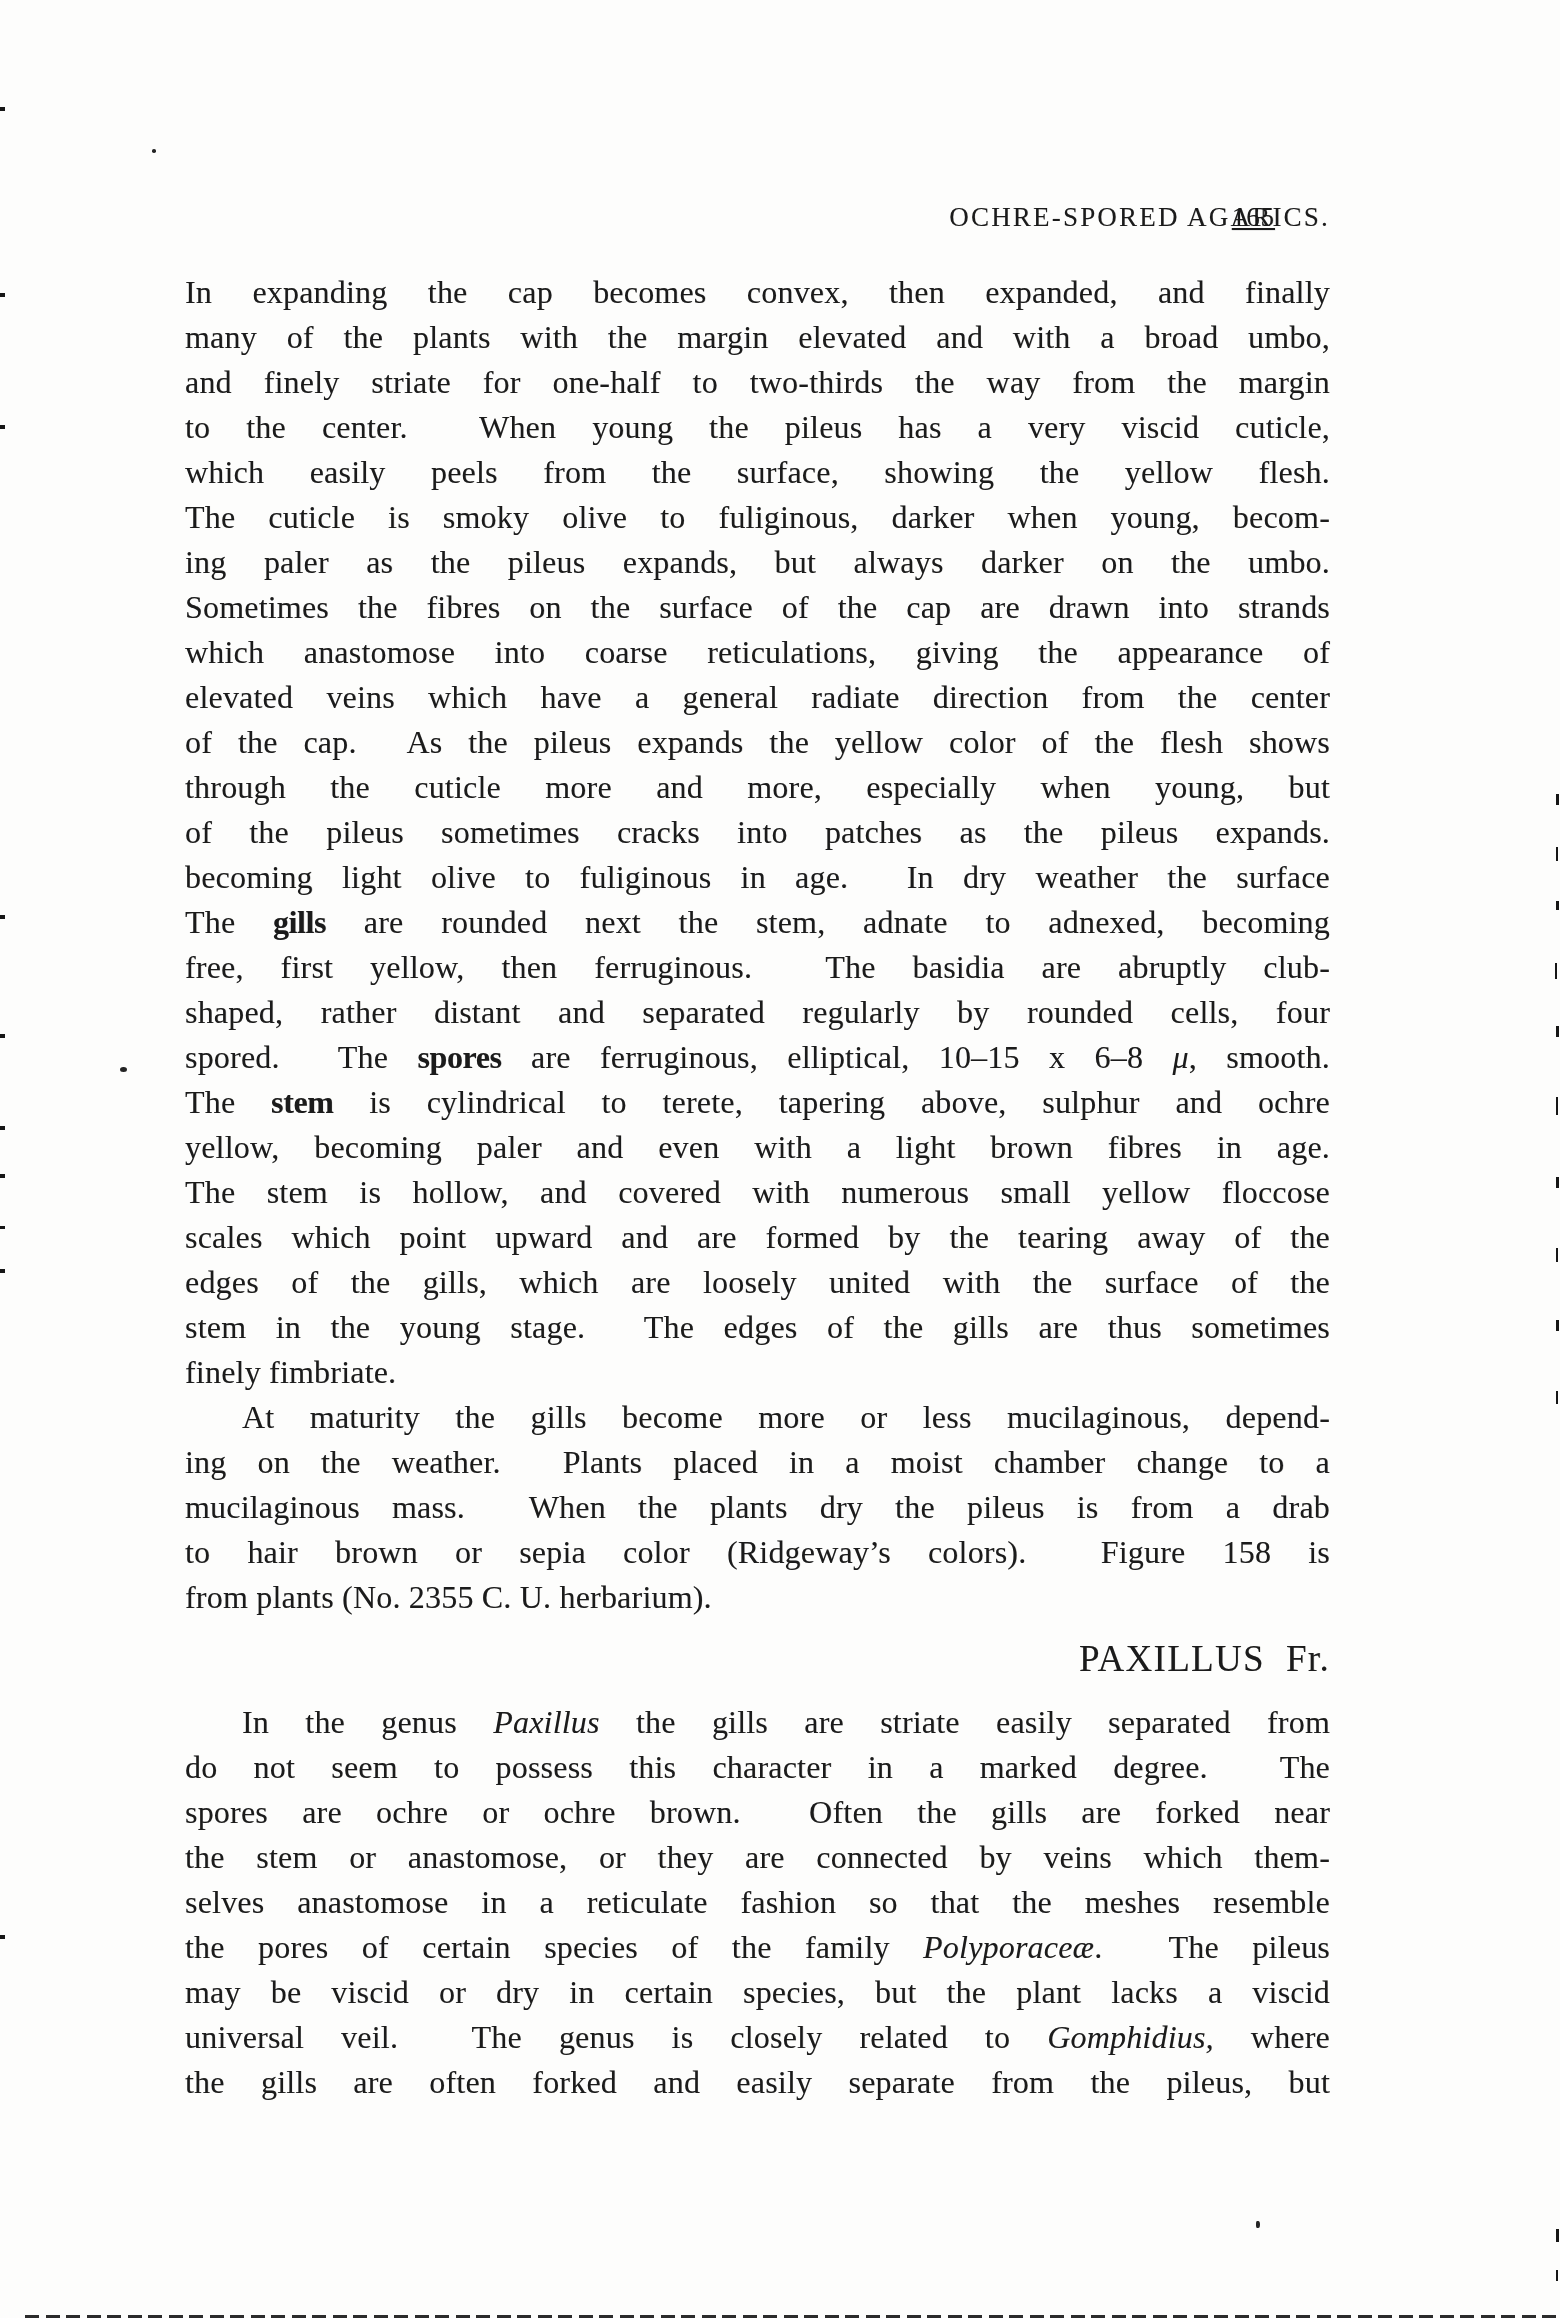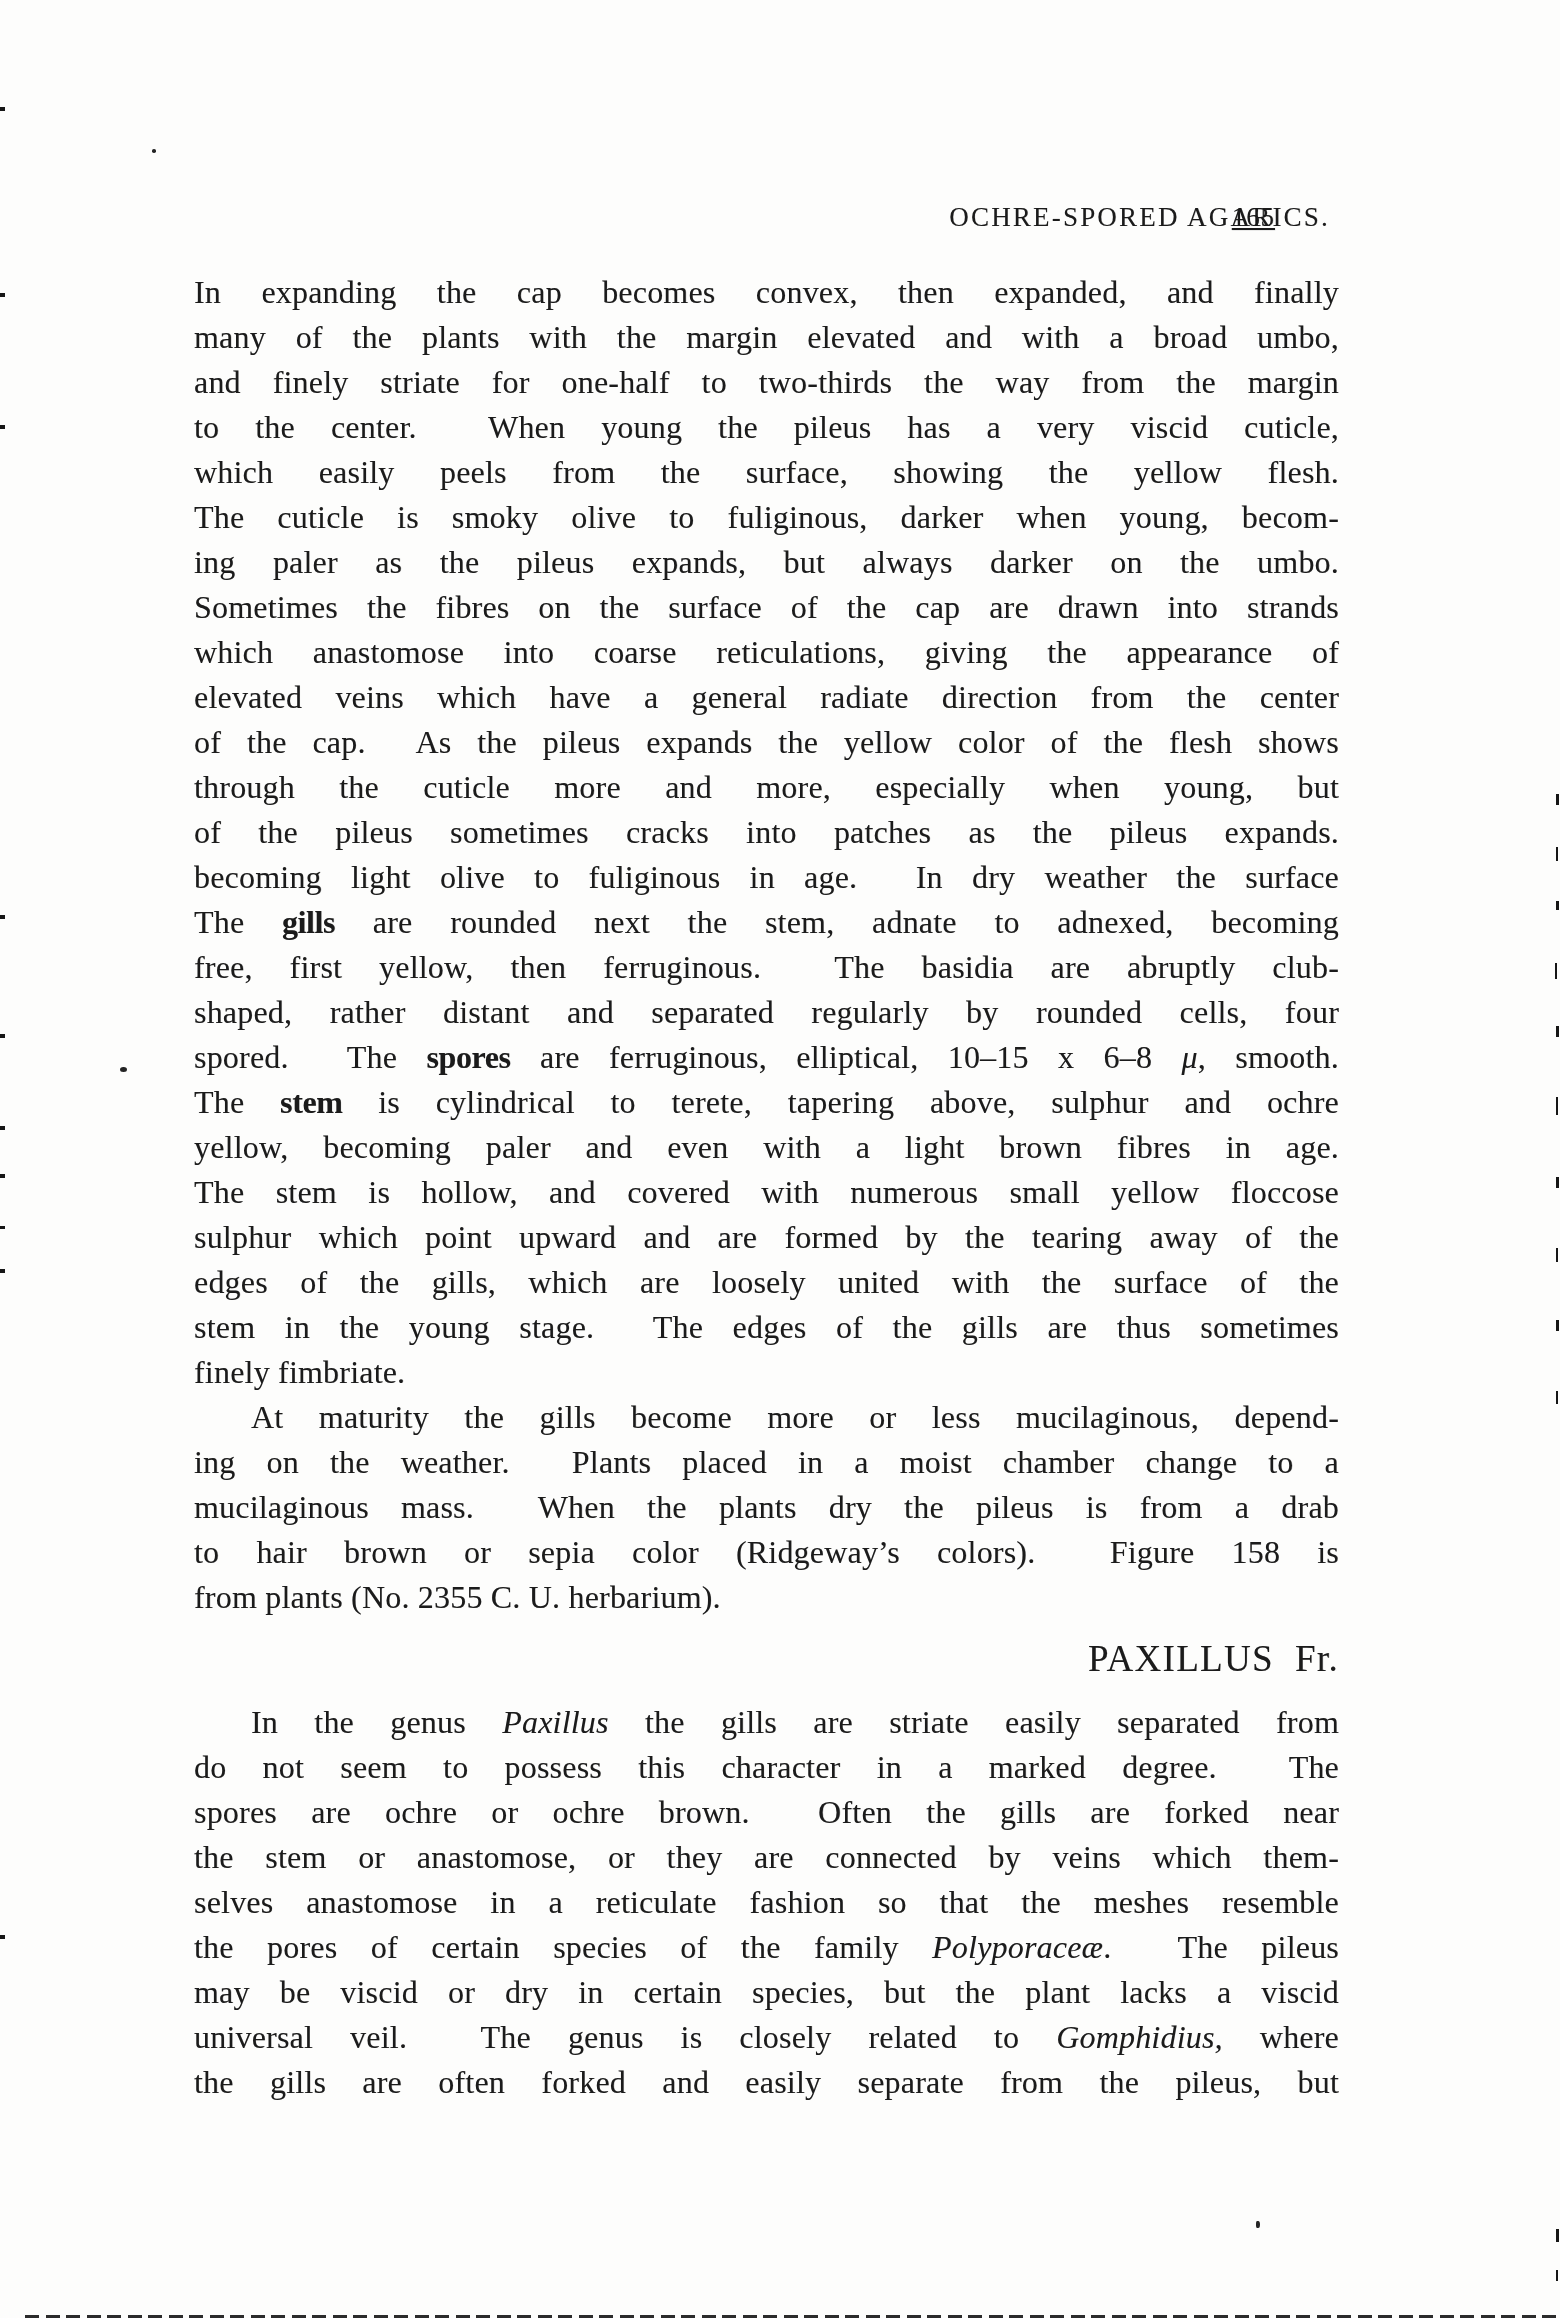--- a/index.html
+++ b/index.html
@@ -28,21 +28,21 @@
   }
   .page-number{
     position:absolute;right:55px;top:0;
     font-size:27px;letter-spacing:0.9px;
     text-shadow:0.3px 0.3px 0 rgba(0,0,0,0.25);
     text-decoration:underline;
   }
 
   
   .content{
-    position:absolute;left:194px;top:270px;width:1145px;
+    position:absolute;left:185px;top:270px;width:1145px;
     font-size:32px;line-height:45px;
     letter-spacing:0.2px;
     text-shadow:0.3px 0.3px 0 rgba(0,0,0,0.28);
   }
   .paragraph{margin:0;}
   .line{
     text-align:justify;
     text-align-last:justify;
     white-space:normal;
     height:45px;
@@ -98,21 +98,21 @@
         <div class="line"><span>through the cuticle more and more, especially when young, but</span></div>
         <div class="line"><span>of the pileus sometimes cracks into patches as the pileus expands.</span></div>
         <div class="line"><span>becoming light olive to fuliginous in age.&nbsp; In dry weather the surface</span></div>
         <div class="line"><span>The </span><span class="b">gills</span><span> are rounded next the stem, adnate to adnexed, becoming</span></div>
         <div class="line"><span>free, first yellow, then ferruginous.&nbsp; The basidia are abruptly club-</span></div>
         <div class="line"><span>shaped, rather distant and separated regularly by rounded cells, four</span></div>
         <div class="line"><span>spored.&nbsp; The </span><span class="b">spores</span><span> are ferruginous, elliptical, 10–15 x 6–8 </span><span class="i">μ</span><span>, smooth.</span></div>
         <div class="line"><span>The </span><span class="b">stem</span><span> is cylindrical to terete, tapering above, sulphur and ochre</span></div>
         <div class="line"><span>yellow, becoming paler and even with a light brown fibres in age.</span></div>
         <div class="line"><span>The stem is hollow, and covered with numerous small yellow floccose</span></div>
-        <div class="line"><span>sulphur which point upward and are formed by the tearing away of the</span></div>
+        <div class="line"><span>scales which point upward and are formed by the tearing away of the</span></div>
         <div class="line"><span>edges of the gills, which are loosely united with the surface of the</span></div>
         <div class="line"><span>stem in the young stage.&nbsp; The edges of the gills are thus sometimes</span></div>
         <div class="line unjust"><span>finely fimbriate.</span></div>
       </div>
       <div class="paragraph">
         <div class="line first"><span>At maturity the gills become more or less mucilaginous, depend-</span></div>
         <div class="line"><span>ing on the weather.&nbsp; Plants placed in a moist chamber change to a</span></div>
         <div class="line"><span>mucilaginous mass.&nbsp; When the plants dry the pileus is from a drab</span></div>
         <div class="line"><span>to hair brown or sepia color (Ridgeway’s colors).&nbsp; Figure 158 is</span></div>
         <div class="line unjust"><span>from plants (No. 2355 C. U. herbarium).</span></div>

